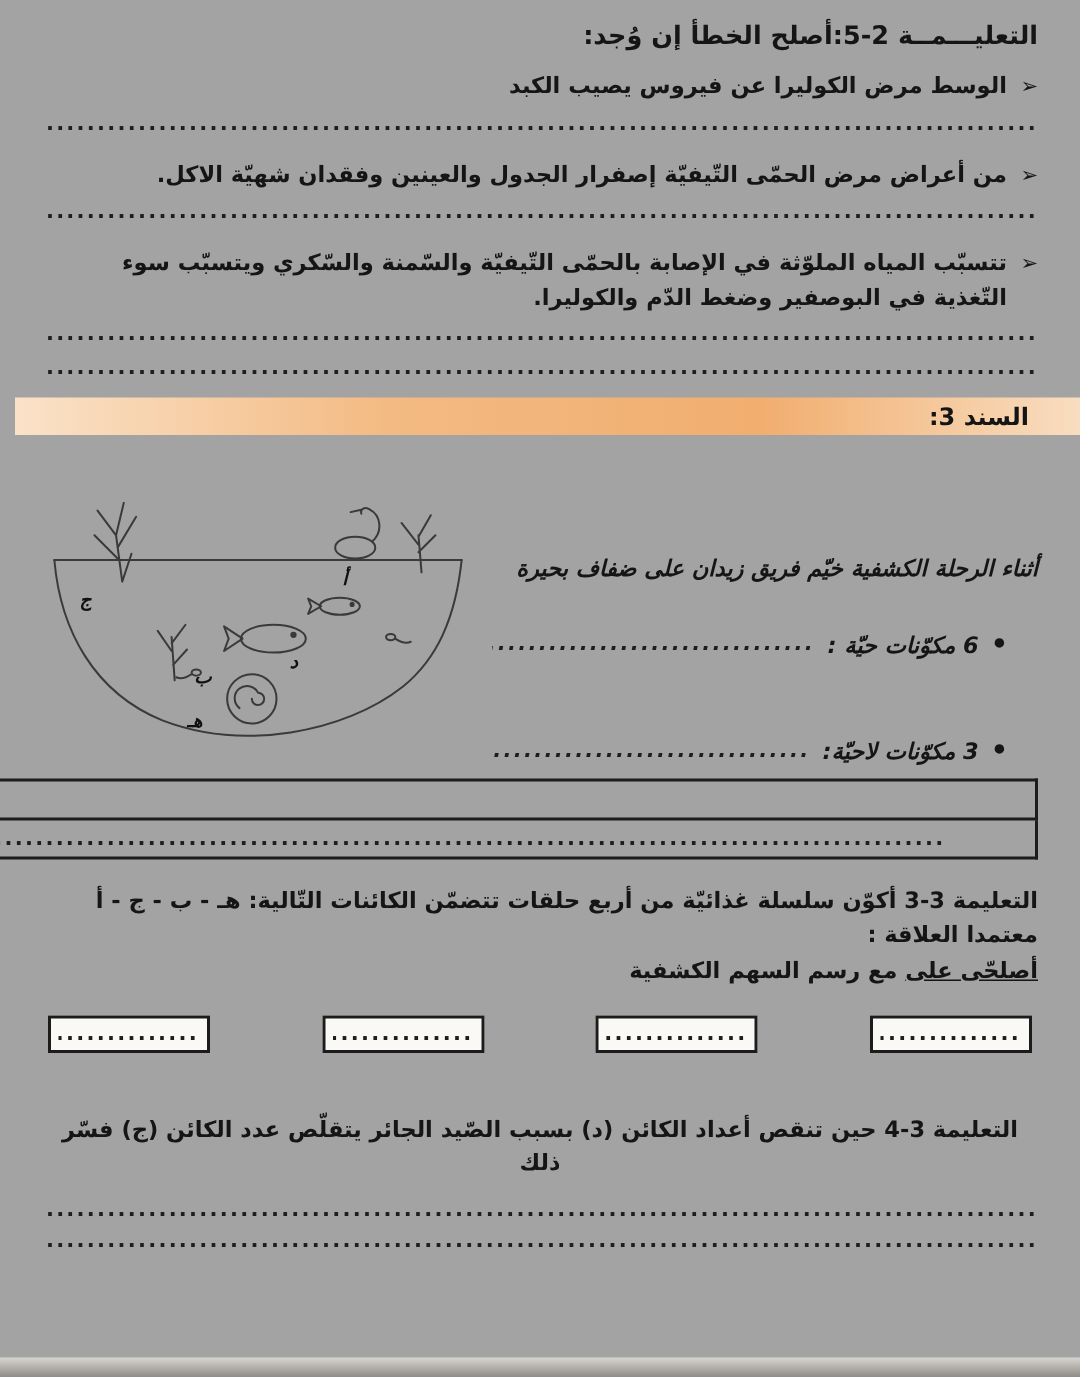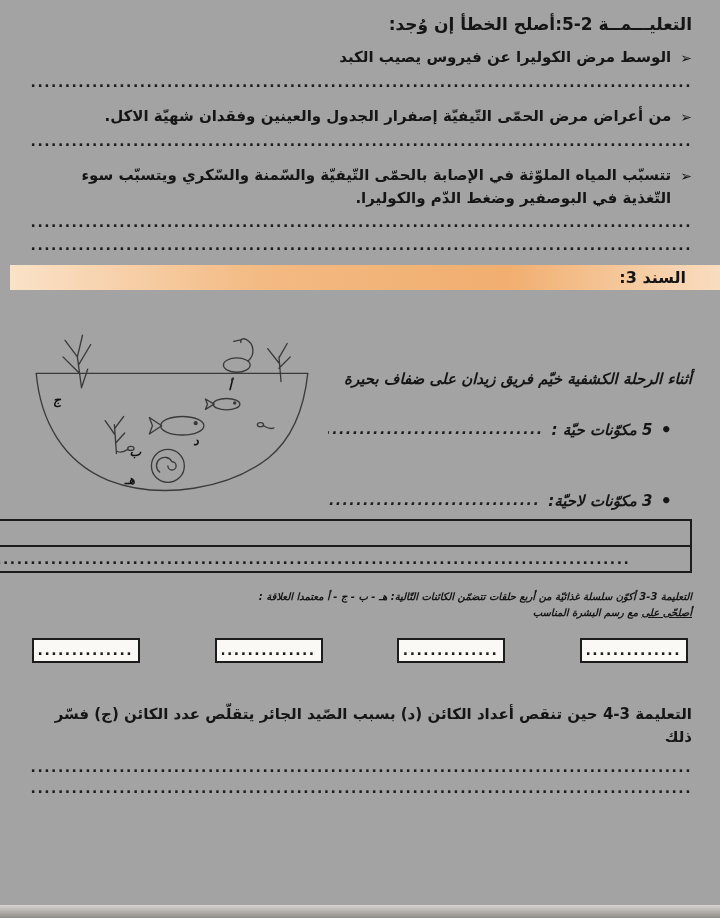--- a/index.html
+++ b/index.html
@@ -43,28 +43,28 @@
   .comp-item .dot-bullet { font-size:18px; line-height:1; }
   .comp-item .lbl { font-size:15px; white-space:nowrap; }
   .comp-item .dotline { flex:1; }
 
   table.classify { width:100%; border-collapse:collapse; margin-top:9px; }
   table.classify th, table.classify td { border:2px solid #1c1c1c; }
   table.classify th { font-size:15px; padding:2px 6px; height:26px; }
   table.classify td { height:26px; padding:0 10px; }
   table.classify td .dotline { width:94%; margin:0 auto; text-align:center; }
 
-  .chain-para { margin-top:16px; font-size:10px; line-height:1.55;font-style:italic; }
+  .chain-para { margin-top:16px; font-size:15px; line-height:1.55; }
   .relation { text-decoration:underline; }
 
   .chain-boxes { display:flex; justify-content:space-between; margin:18px 4px 0 4px; }
   .chain-box { width:108px; height:25px; border:2px solid #1c1c1c; display:flex; align-items:center; padding:0 5px; background:#fbf9f6; }
   .chain-box .dotline { width:100%; text-align:center; }
 
-  .final-instr { margin-top:40px; font-size:15px; line-height:1.5; }
+  .final-instr { margin-top:40px; font-size:15px; line-height:1.5;text-align:center; }
   .final-dots { margin-top:10px; }
 
   .page-shadow {
     position:absolute; left:0; right:0; bottom:0; height:13px;
     background:linear-gradient(#d8d4cf 0%, #8f8c87 100%);
   }
   svg .sketch { stroke:#3a3a3a; fill:none; stroke-width:1.3; stroke-linecap:round; stroke-linejoin:round; }
 </style>
 </head>
 <body>
@@ -94,21 +94,21 @@
     <div class="dotline tight">...................................................................................................................................................................................................................................................</div>
 
     <div class="sanad-bar">السند 3:</div>
 
     <div class="row3">
       <div class="right-col">
         <p class="intro">أثناء الرحلة الكشفية خيّم  فريق زيدان  على ضفاف بحيرة</p>
 
         <div class="comp-item">
           <span class="dot-bullet">•</span>
-          <span class="lbl">5 مكوّنات حيّة :</span>
+          <span class="lbl">6 مكوّنات حيّة :</span>
           <span class="dotline">...................................................................................................................................................................................................................................................</span>
         </div>
 
         <div class="comp-item second">
           <span class="dot-bullet">•</span>
           <span class="lbl">3 مكوّنات لاحيّة:</span>
           <span class="dotline">...................................................................................................................................................................................................................................................</span>
         </div>
       </div>
 
@@ -168,21 +168,21 @@
         <td>
               <div class="dotline">...................................................................................................................................................................................................................................................</div>
             </td>
 
       </tr>
     </tbody>
       </table>
 
     <p class="chain-para">
       <span>التعليمة 3-3  أكوّن سلسلة غذائيّة من أربع حلقات تتضمّن الكائنات التّالية: هـ - ب - ج - أ معتمدا العلاقة :</span><br>
-      <span class="relation">أصلحّى على</span><span>  مع رسم البشرة المناسب</span>
+      <span class="relation">أصلحّى على</span><span>  مع رسم السهم الكشفية</span>
     </p>
 
     <div class="chain-boxes">
       <div class="chain-box">
           <span class="dotline">...................................................................................................................................................................................................................................................</span>
         </div>
       <div class="chain-box">
           <span class="dotline">...................................................................................................................................................................................................................................................</span>
         </div>
       <div class="chain-box">

